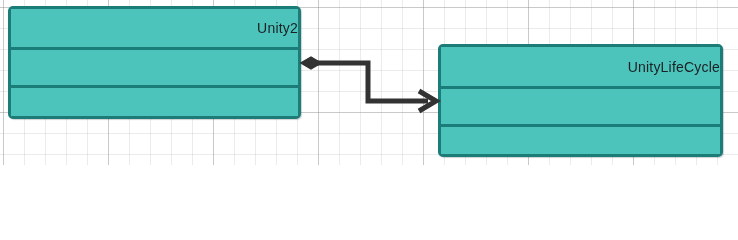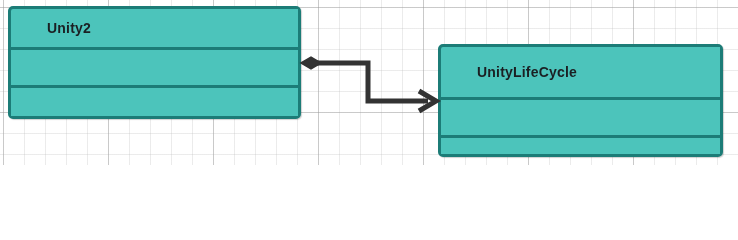--- a/index.html
+++ b/index.html
@@ -45,27 +45,26 @@
     box-sizing: border-box;
     background: #4cc4bb;
     position: relative;
   }
   .uml-compartment + .uml-compartment {
     border-top: 3px solid #1c7c77;
   }
   .uml-title {
     display: flex;
     align-items: center;
-    justify-content: flex-start;
+    justify-content: flex-end;
     color: #1b2023;
-    font-weight: bold;
+    font-weight: normal;
     font-size: 14px;
     letter-spacing: 0.2px;
     white-space: nowrap;
-    margin-left: 36px;
   }
   .uml-members {
     overflow: hidden;
   }
 
   .edge-layer {
     position: absolute;
     left: 0;
     top: 0;
     width: 738px;
@@ -80,21 +79,21 @@
 
   <div class="uml-class" id="class-unity2" style="left:8px; top:6px; width:293px; height:113px;">
     <div class="uml-compartment uml-title" style="height:38px;">
       <span>Unity2</span>
     </div>
     <div class="uml-compartment uml-members" style="height:38px;"></div>
     <div class="uml-compartment uml-members" style="flex:1 1 auto;"></div>
   </div>
 
   <div class="uml-class" id="class-unitylifecycle" style="left:438px; top:44px; width:285px; height:113px;">
-    <div class="uml-compartment uml-title" style="height:50px;">
+    <div class="uml-compartment uml-title" style="height:39px;">
       <span>UnityLifeCycle</span>
     </div>
     <div class="uml-compartment uml-members" style="height:38px;"></div>
     <div class="uml-compartment uml-members" style="flex:1 1 auto;"></div>
   </div>
 
   <svg class="edge-layer" viewBox="0 0 738 165">
     <g>
       <polyline points="316,63 368,63 368,101 428,101" fill="none" stroke="#333333" stroke-width="5" stroke-linecap="butt" stroke-linejoin="miter"></polyline>
       <polygon points="301,63 311,57 321,63 311,69" fill="#333333" stroke="#333333" stroke-width="1.5" stroke-linejoin="miter"></polygon>

